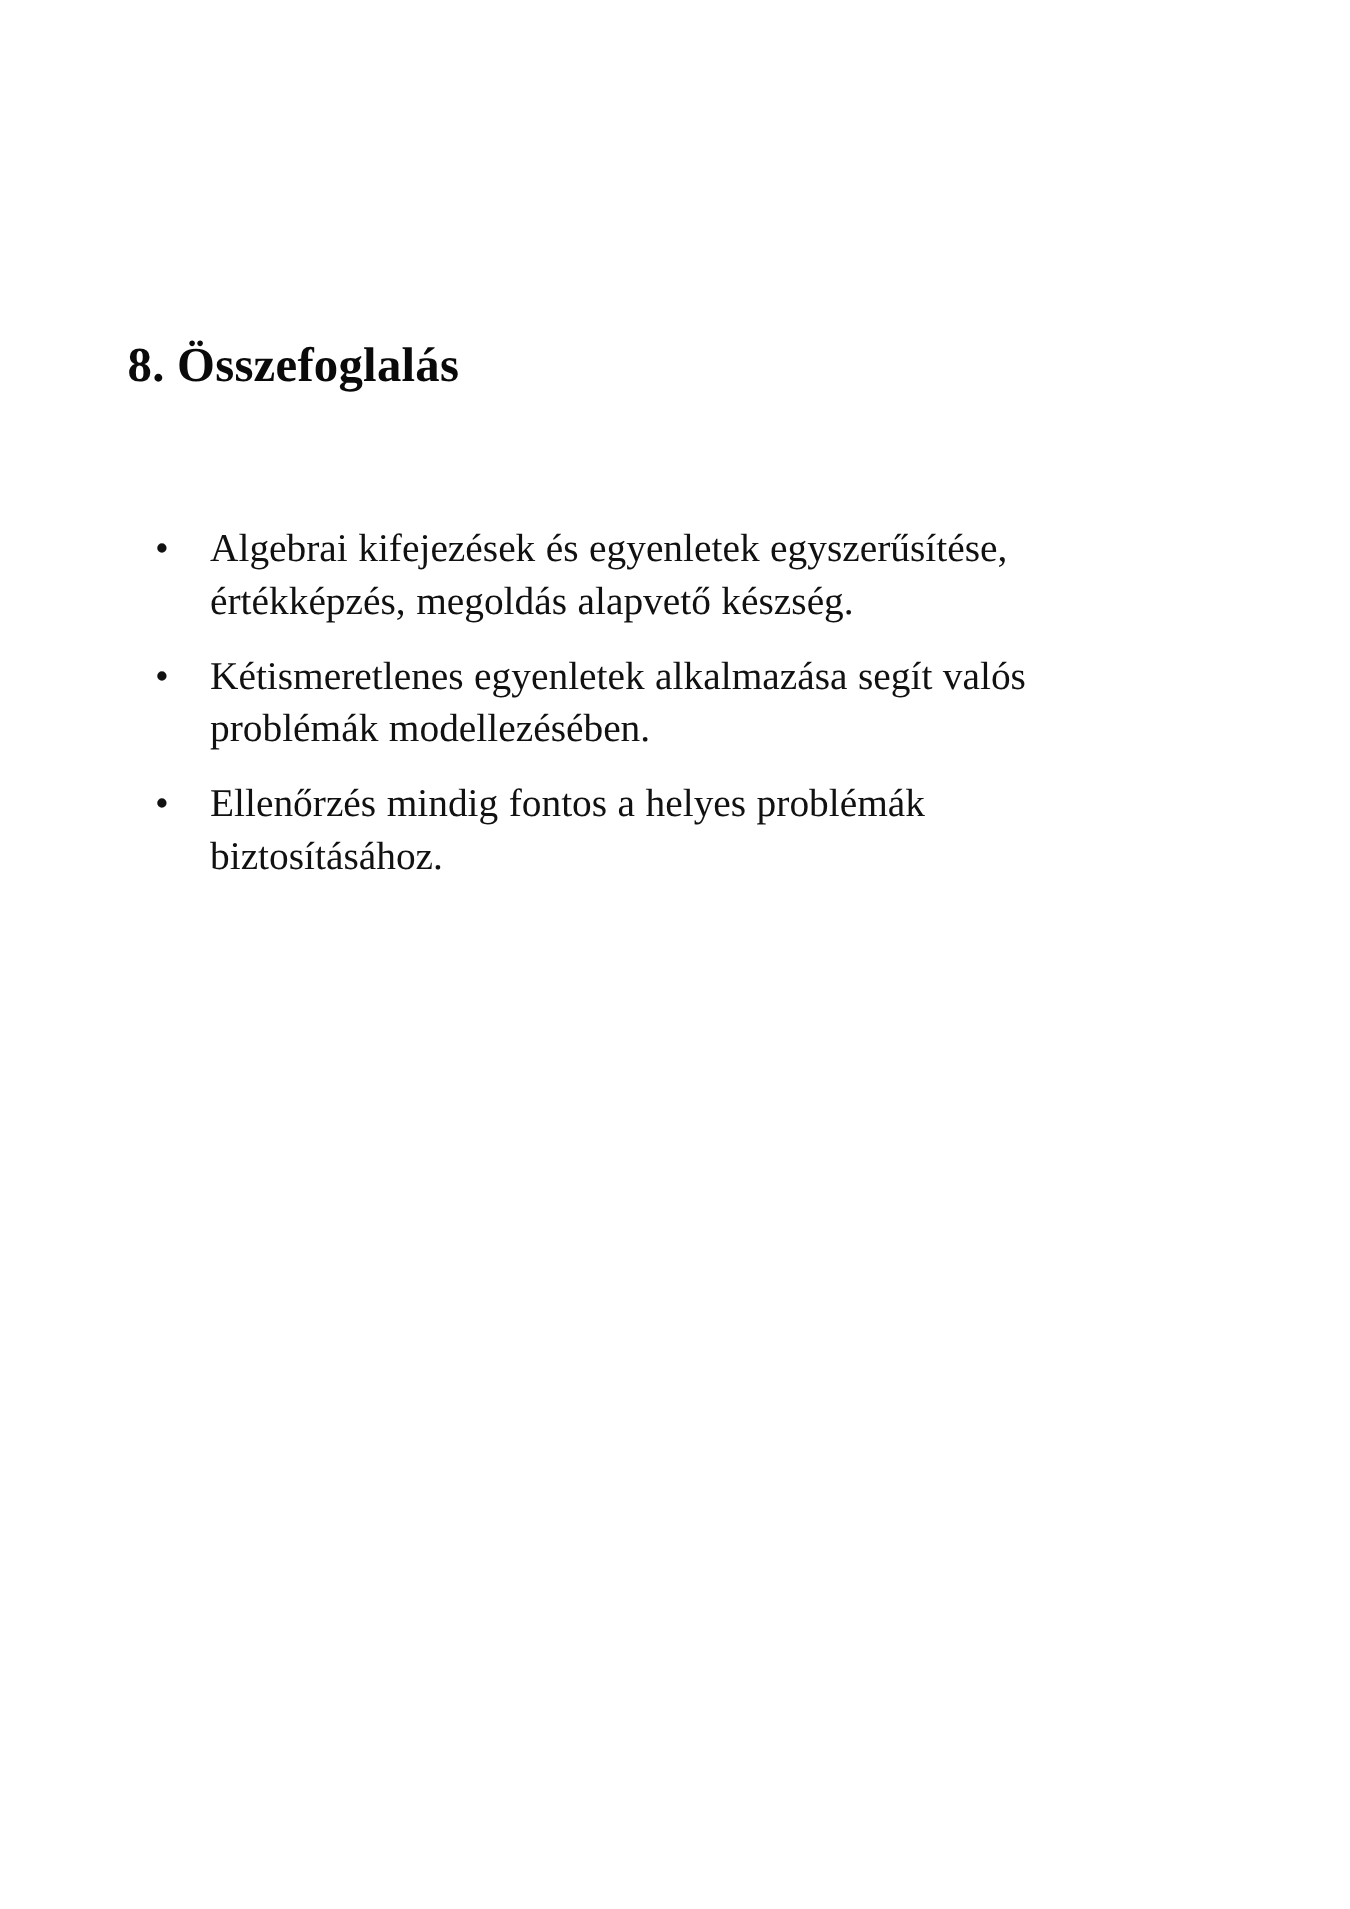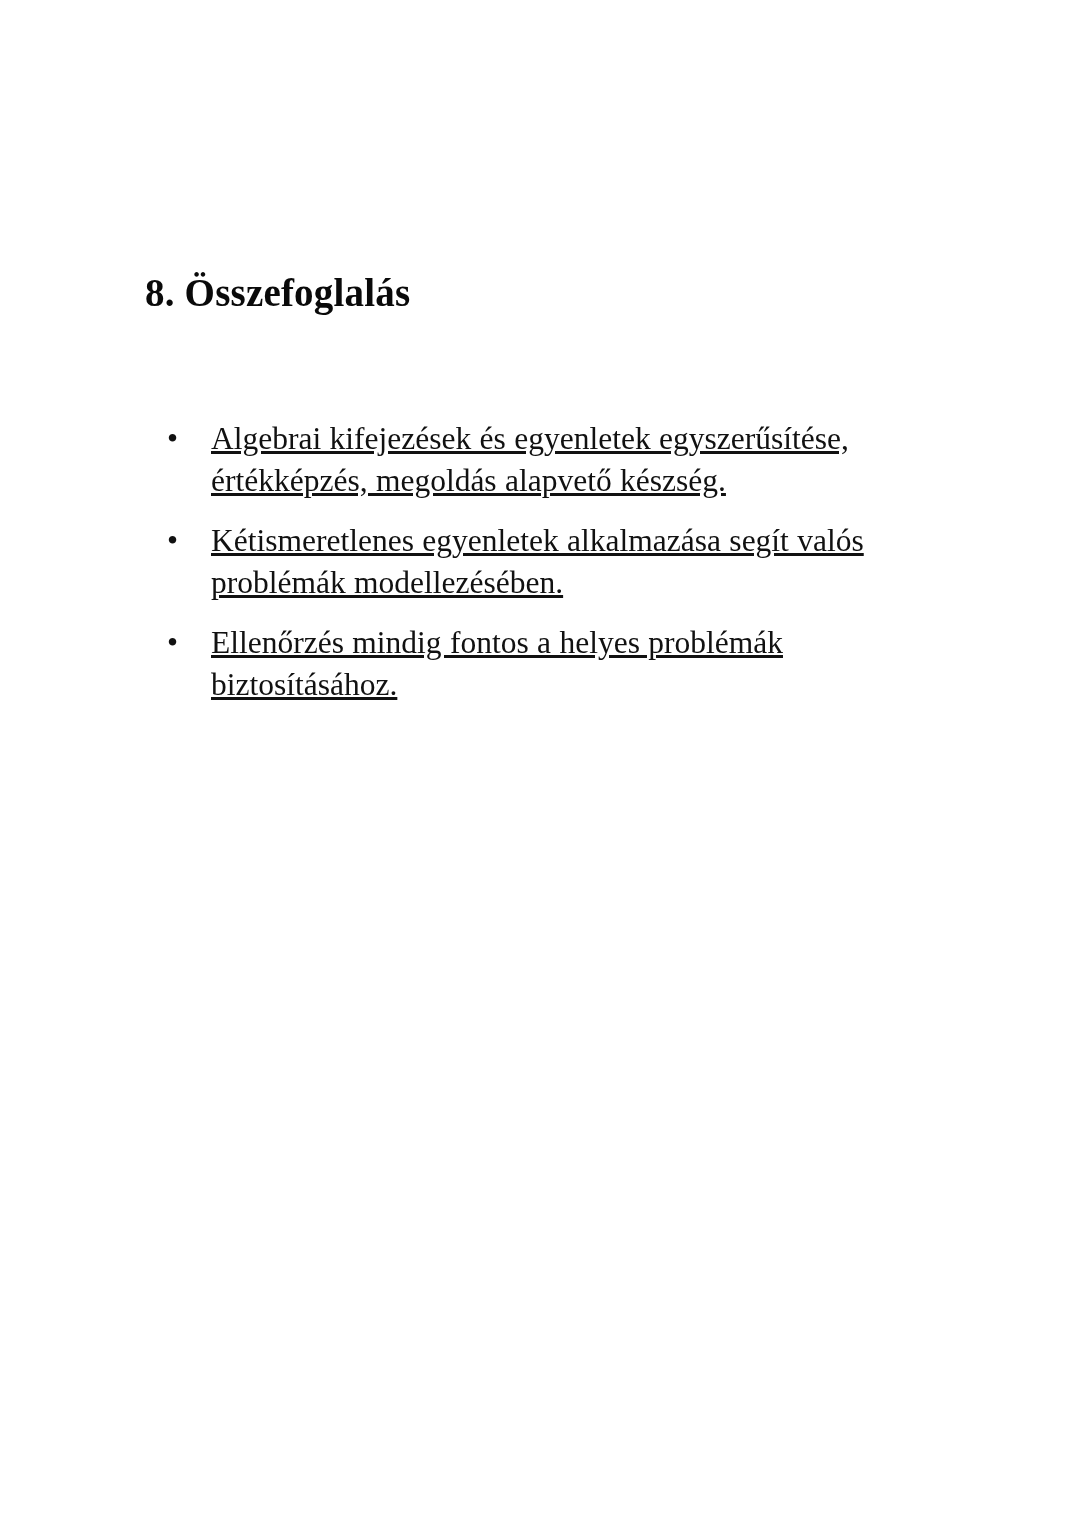--- a/index.html
+++ b/index.html
@@ -18,21 +18,20 @@
     -webkit-font-smoothing: antialiased;
   }
 
   .slide {
     position: absolute;
     left: 0;
     top: 0;
     width: 944px;
     height: 1527px;
     background: #ffffff;
-    margin-left: 43px;
   }
 
   .slide-title {
     position: absolute;
     left: 102px;
     top: 243px;
     font-size: 39px;
     font-weight: bold;
     letter-spacing: 0.2px;
     line-height: 48px;
@@ -72,21 +71,20 @@
     font-size: 31.5px;
     line-height: 42px;
     text-align: left;
     color: #111111;
   }
 
   .bullet-text {
     display: block;
     max-width: 722px;
     word-spacing: 0.5px;
-    text-decoration: underline;
   }
 </style>
 </head>
 <body>
 
 <div class="slide">
 
   <h1 class="slide-title">8. Összefoglalás</h1>
 
   <ul class="bullet-list">

